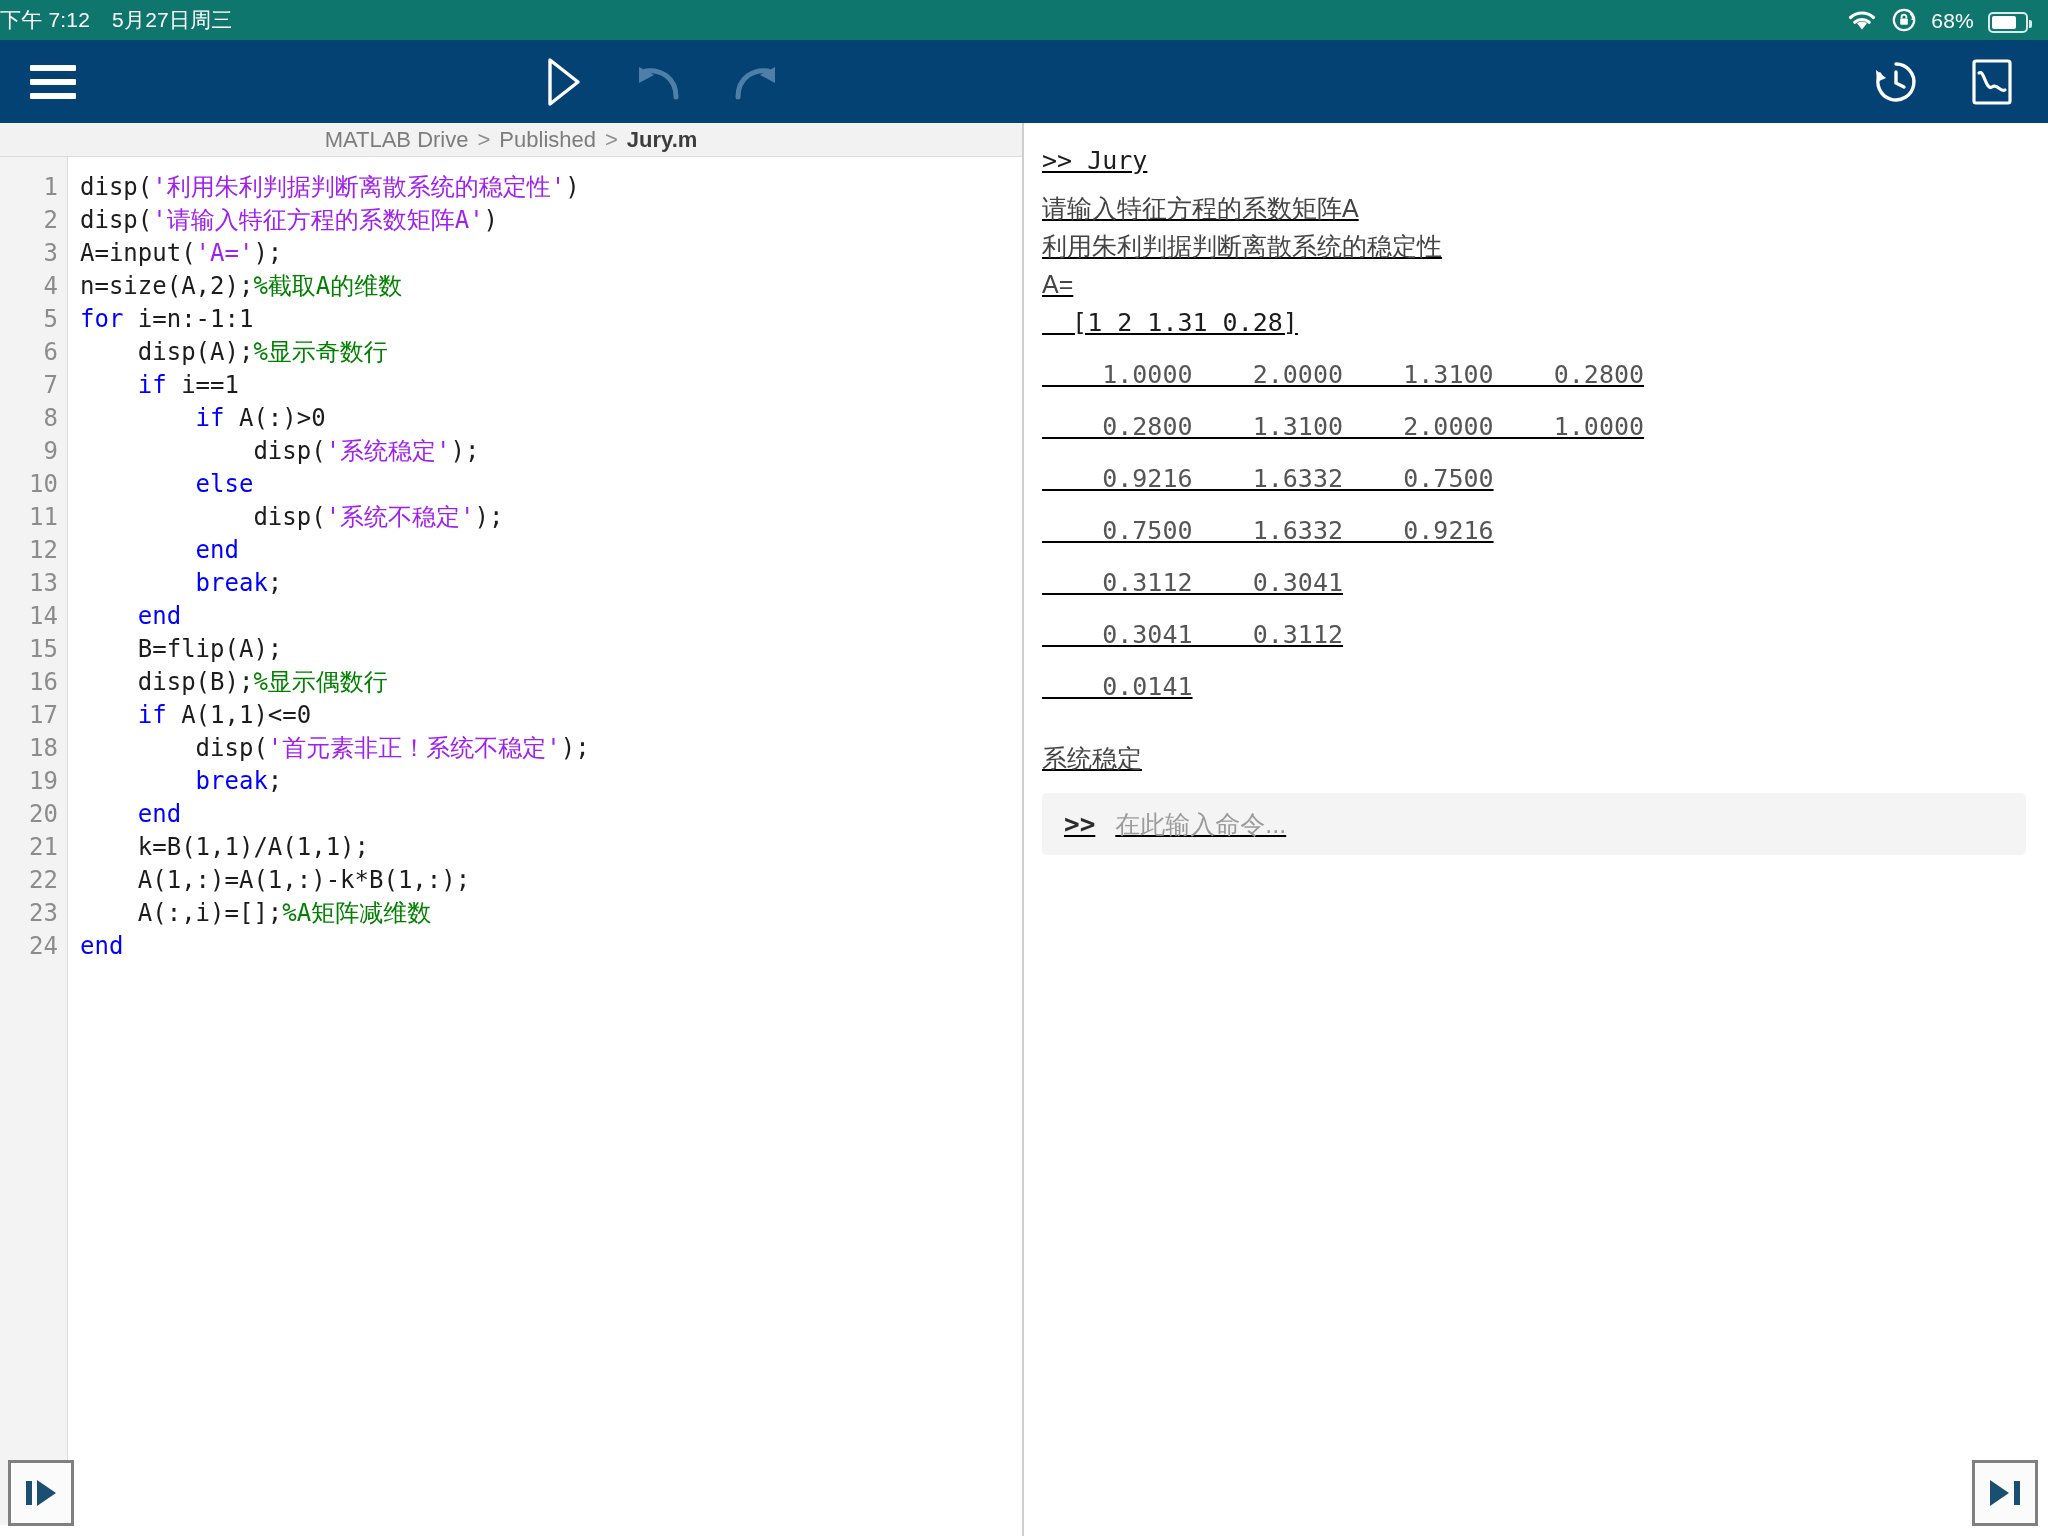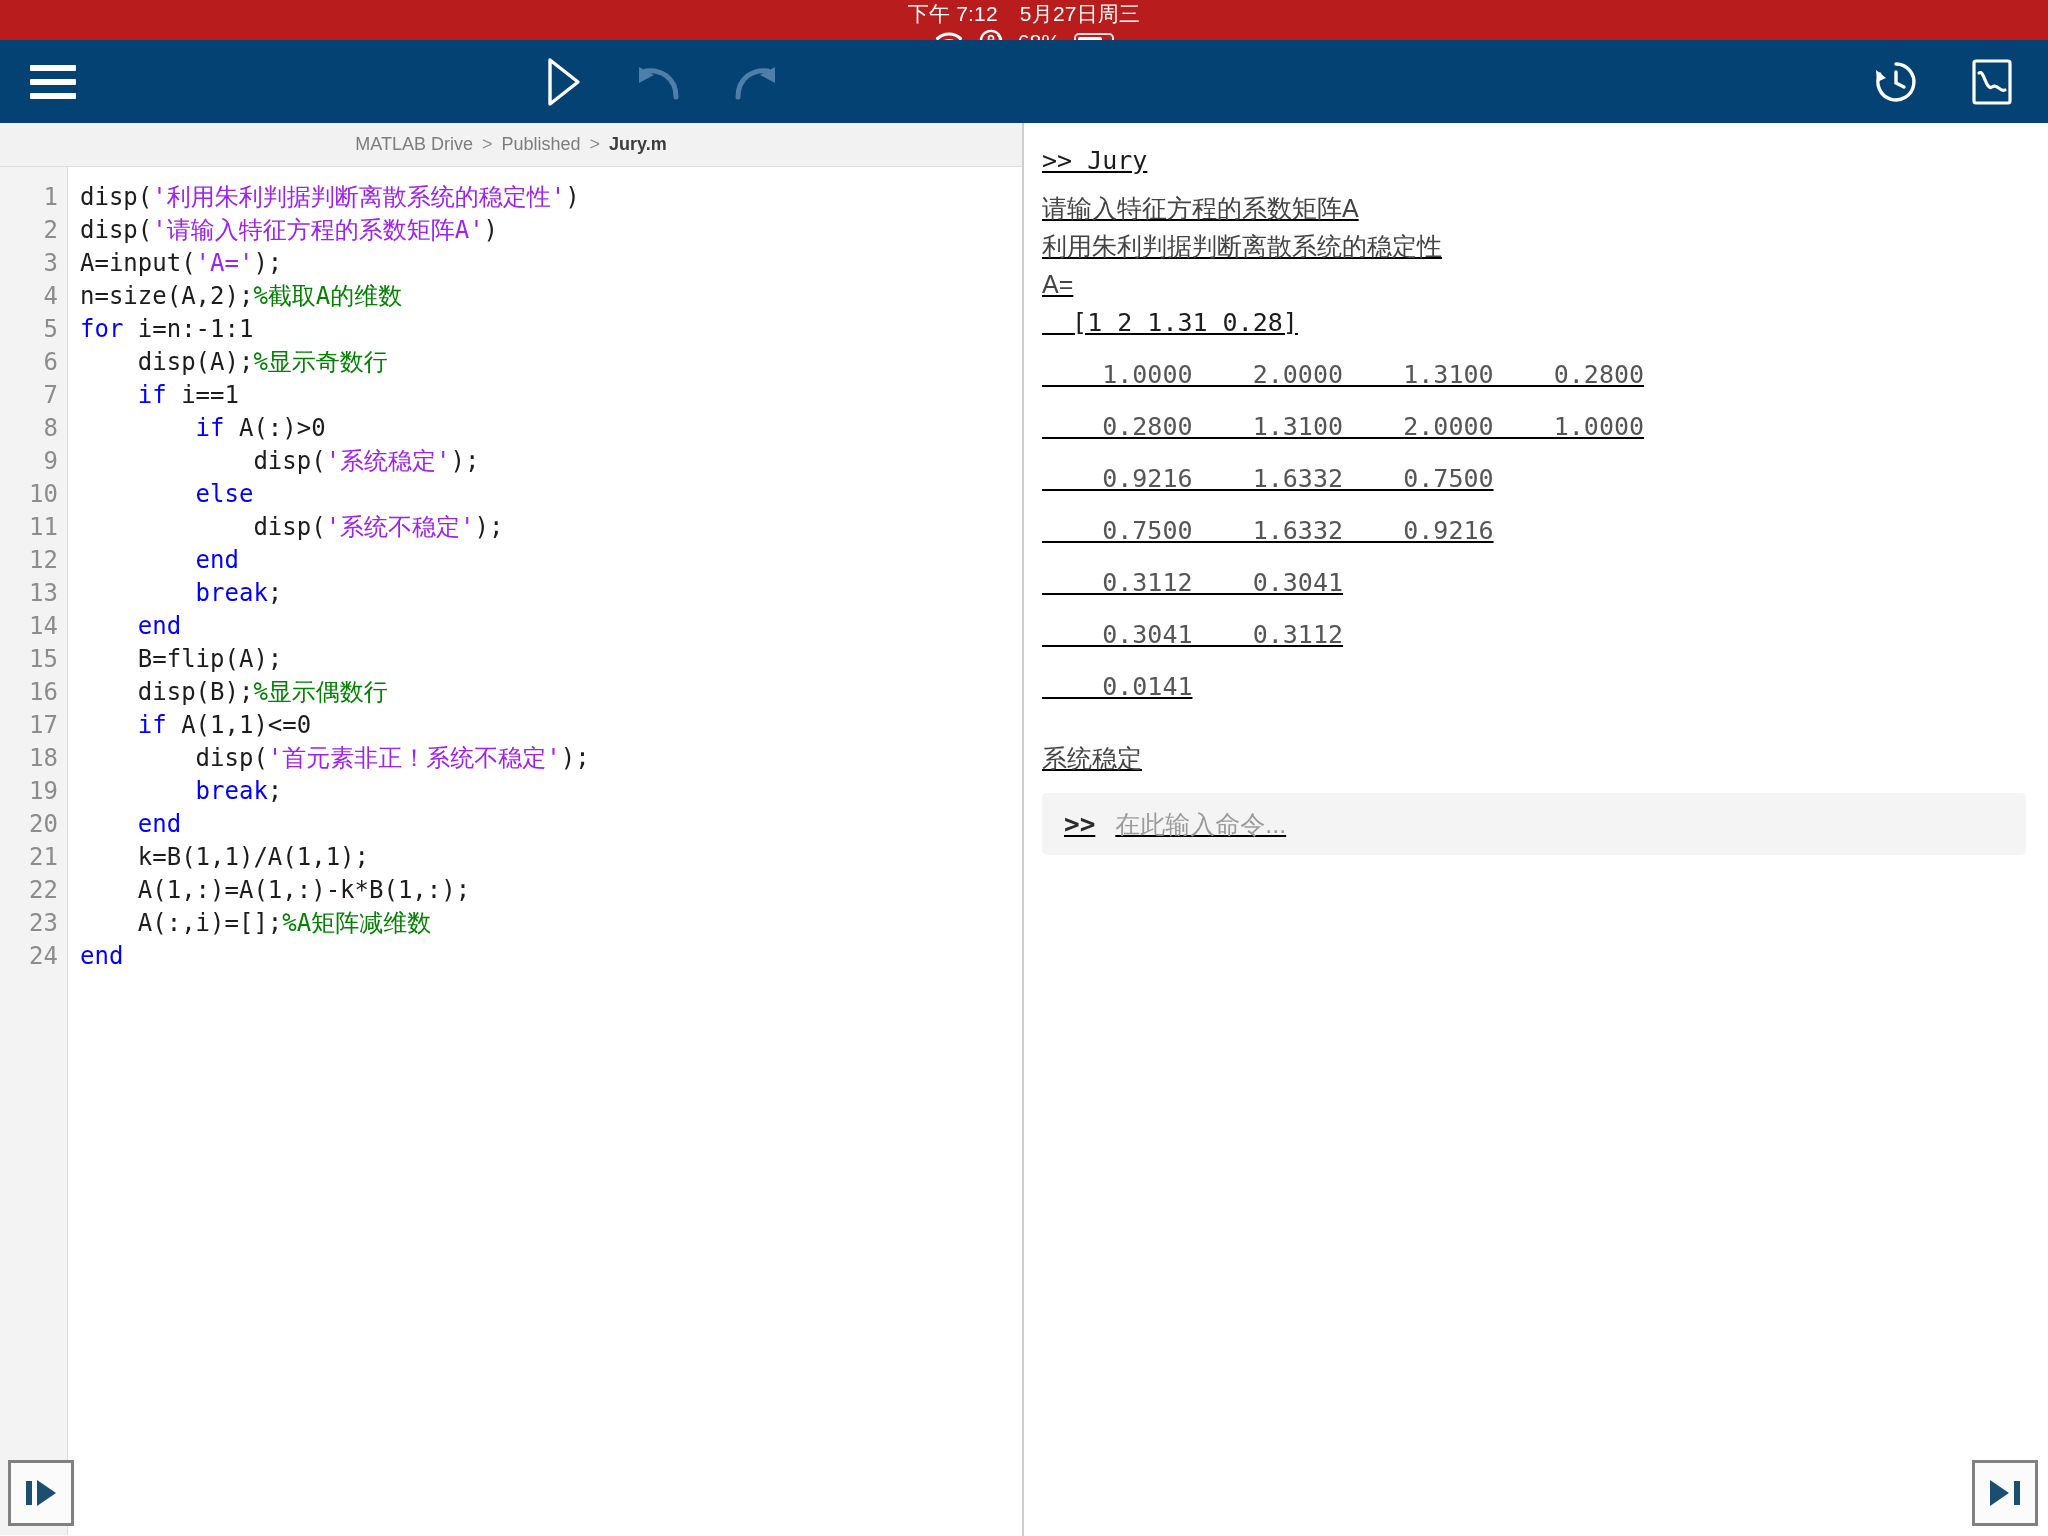--- a/index.html
+++ b/index.html
@@ -6,29 +6,28 @@
   html, body {
     width: 2048px; height: 1536px;
     background: #ffffff;
     font-family: "Liberation Sans", "DejaVu Sans", sans-serif;
     overflow: hidden;
   }
 
   
   .status-bar {
     height: 40px;
-    background: #b91c1c;
+    background: #0f766e;
     color: #ffffff;
     display: flex;
     align-items: center;
     justify-content: space-between;
-    padding: 0 20px 0 20px;
+    padding: 0 20px 0 0;
     font-size: 21px;
     letter-spacing: .2px;
-    flex-direction: column;
   }
   .status-left { display: flex; align-items: center; gap: 22px; }
   .status-right { display: flex; align-items: flex-end; gap: 14px; }
   .battery-pct { font-size: 21px; }
   .battery {
     width: 40px; height: 21px;
     border: 2px solid rgba(255,255,255,.85);
     border-radius: 5px;
     position: relative;
     display: inline-block;
@@ -66,25 +65,25 @@
   .icon-btn { display: flex; align-items: center; justify-content: center; cursor: pointer; }
 
   
   .workspace { display: flex; height: calc(1536px - 40px - 83px); }
   .pane-left  { width: 1022px; position: relative; background: #ffffff; }
   .divider    { width: 2px; background: #cfcfcf; }
   .pane-right { flex: 1; position: relative; background: #ffffff; }
 
   
   .breadcrumb {
-    height: 44px;
+    height: 34px;
     background: #f2f2f2;
     border-bottom: 1px solid #dcdcdc;
     display: flex; align-items: center; justify-content: center;
-    font-size: 18px;
+    font-size: 22px;
     color: #7d7d7d;
     gap: 0;
   }
   .breadcrumb .crumb { color: #7d7d7d; }
   .breadcrumb .sep { color: #8d8d8d; padding: 0 9px; }
   .breadcrumb .current { color: #3d3d3d; font-weight: bold; }
 
   
   .editor {
     display: flex;

